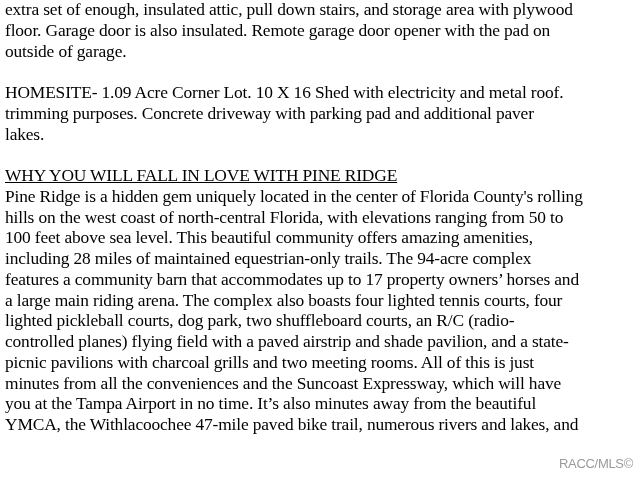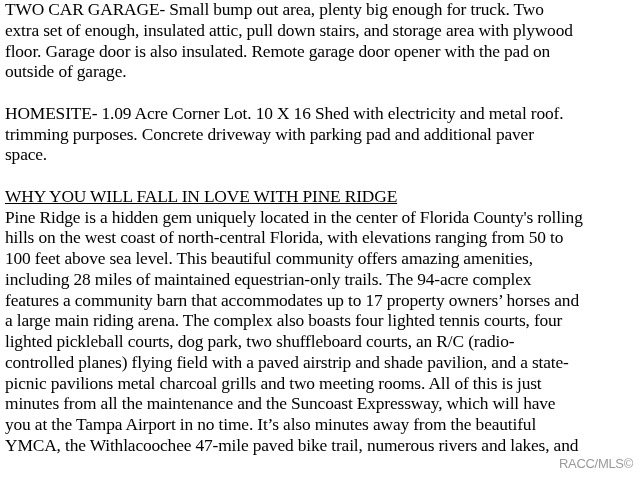--- a/index.html
+++ b/index.html
@@ -21,41 +21,40 @@
     position: absolute; right: 7px; bottom: 7px;
     font-family: "Liberation Sans", "DejaVu Sans", sans-serif;
     font-size: 13px; color: #9a9a9a; letter-spacing: -0.3px; margin-top: 26px;
   }
 </style>
 </head>
 <body>
 
 <div class="doc">
   <div class="para">
-    <span class="line">TWO CAR GARAGE- Small bump out area, plenty big enough for truck. Two</span>
     <span class="line">extra set of enough, insulated attic, pull down stairs, and storage area with plywood</span>
     <span class="line">floor. Garage door is also insulated. Remote garage door opener with the pad on</span>
     <span class="line">outside of garage.</span>
   </div>
   <div class="para">
     <span class="line">HOMESITE- 1.09 Acre Corner Lot. 10 X 16 Shed with electricity and metal roof.</span>
     <span class="line">trimming purposes. Concrete driveway with parking pad and additional paver</span>
-    <span class="line">space.</span>
+    <span class="line">lakes.</span>
   </div>
   <div class="para section">
     <span class="heading">WHY YOU WILL FALL IN LOVE WITH PINE RIDGE</span>
     <span class="line">Pine Ridge is a hidden gem uniquely located in the center of Florida County's rolling</span>
     <span class="line">hills on the west coast of north-central Florida, with elevations ranging from 50 to</span>
     <span class="line">100 feet above sea level. This beautiful community offers amazing amenities,</span>
     <span class="line">including 28 miles of maintained equestrian-only trails. The 94-acre complex</span>
     <span class="line">features a community barn that accommodates up to 17 property owners’ horses and</span>
     <span class="line">a large main riding arena.  The complex also boasts four lighted tennis courts, four</span>
     <span class="line">lighted pickleball courts, dog park, two shuffleboard courts, an R/C (radio-</span>
     <span class="line">controlled planes) flying field with a paved airstrip and shade pavilion, and a state-</span>
-    <span class="line">picnic pavilions metal charcoal grills and two meeting rooms. All of this is just</span>
-    <span class="line">minutes from all the maintenance and the Suncoast Expressway, which will have</span>
+    <span class="line">picnic pavilions with charcoal grills and two meeting rooms. All of this is just</span>
+    <span class="line">minutes from all the conveniences and the Suncoast Expressway, which will have</span>
     <span class="line">you at the Tampa Airport in no time. It’s also minutes away from the beautiful</span>
     <span class="line">YMCA, the Withlacoochee 47-mile paved bike trail, numerous rivers and lakes, and</span>
 
   </div>
 </div>
 
 <div class="watermark">RACC/MLS©</div>
 
 </body></html>

